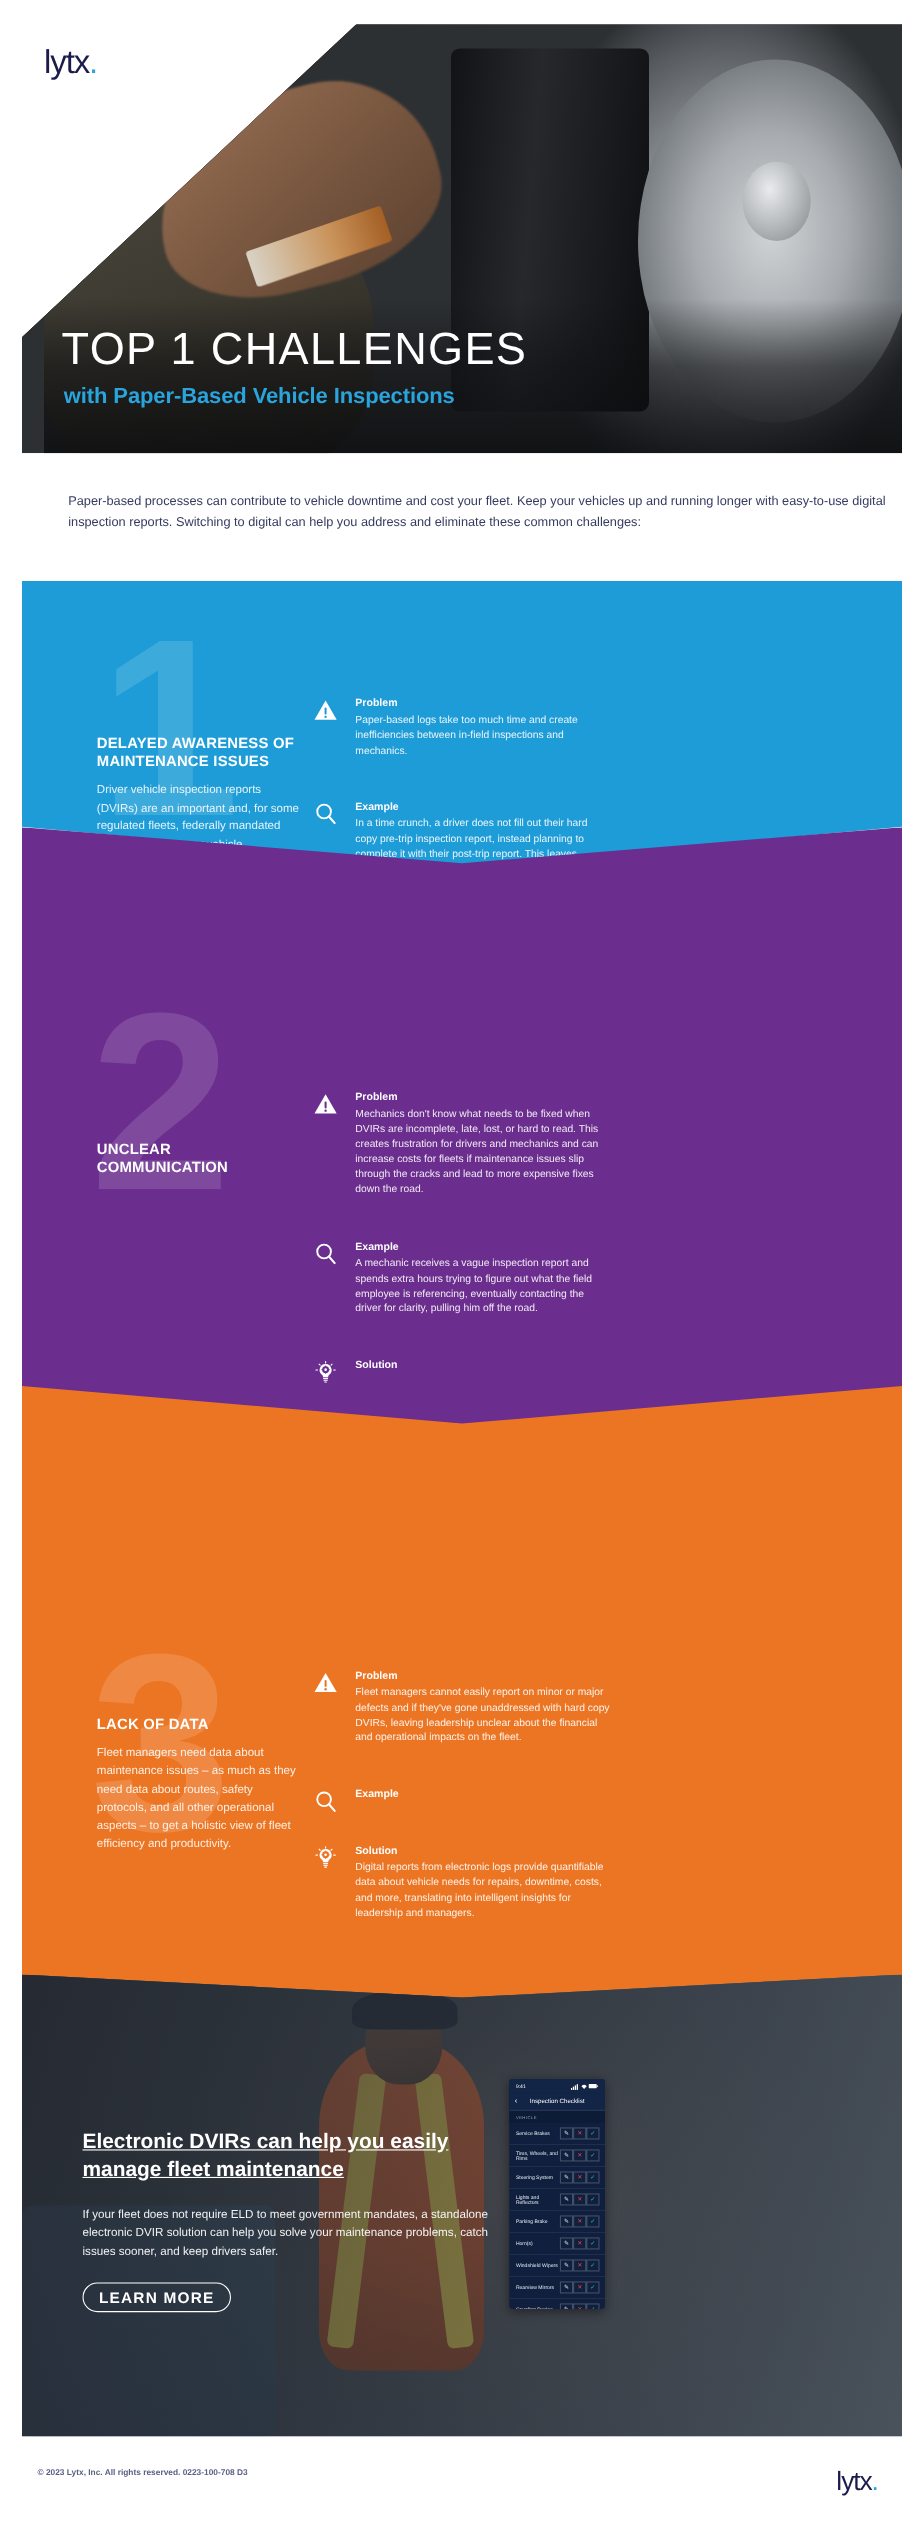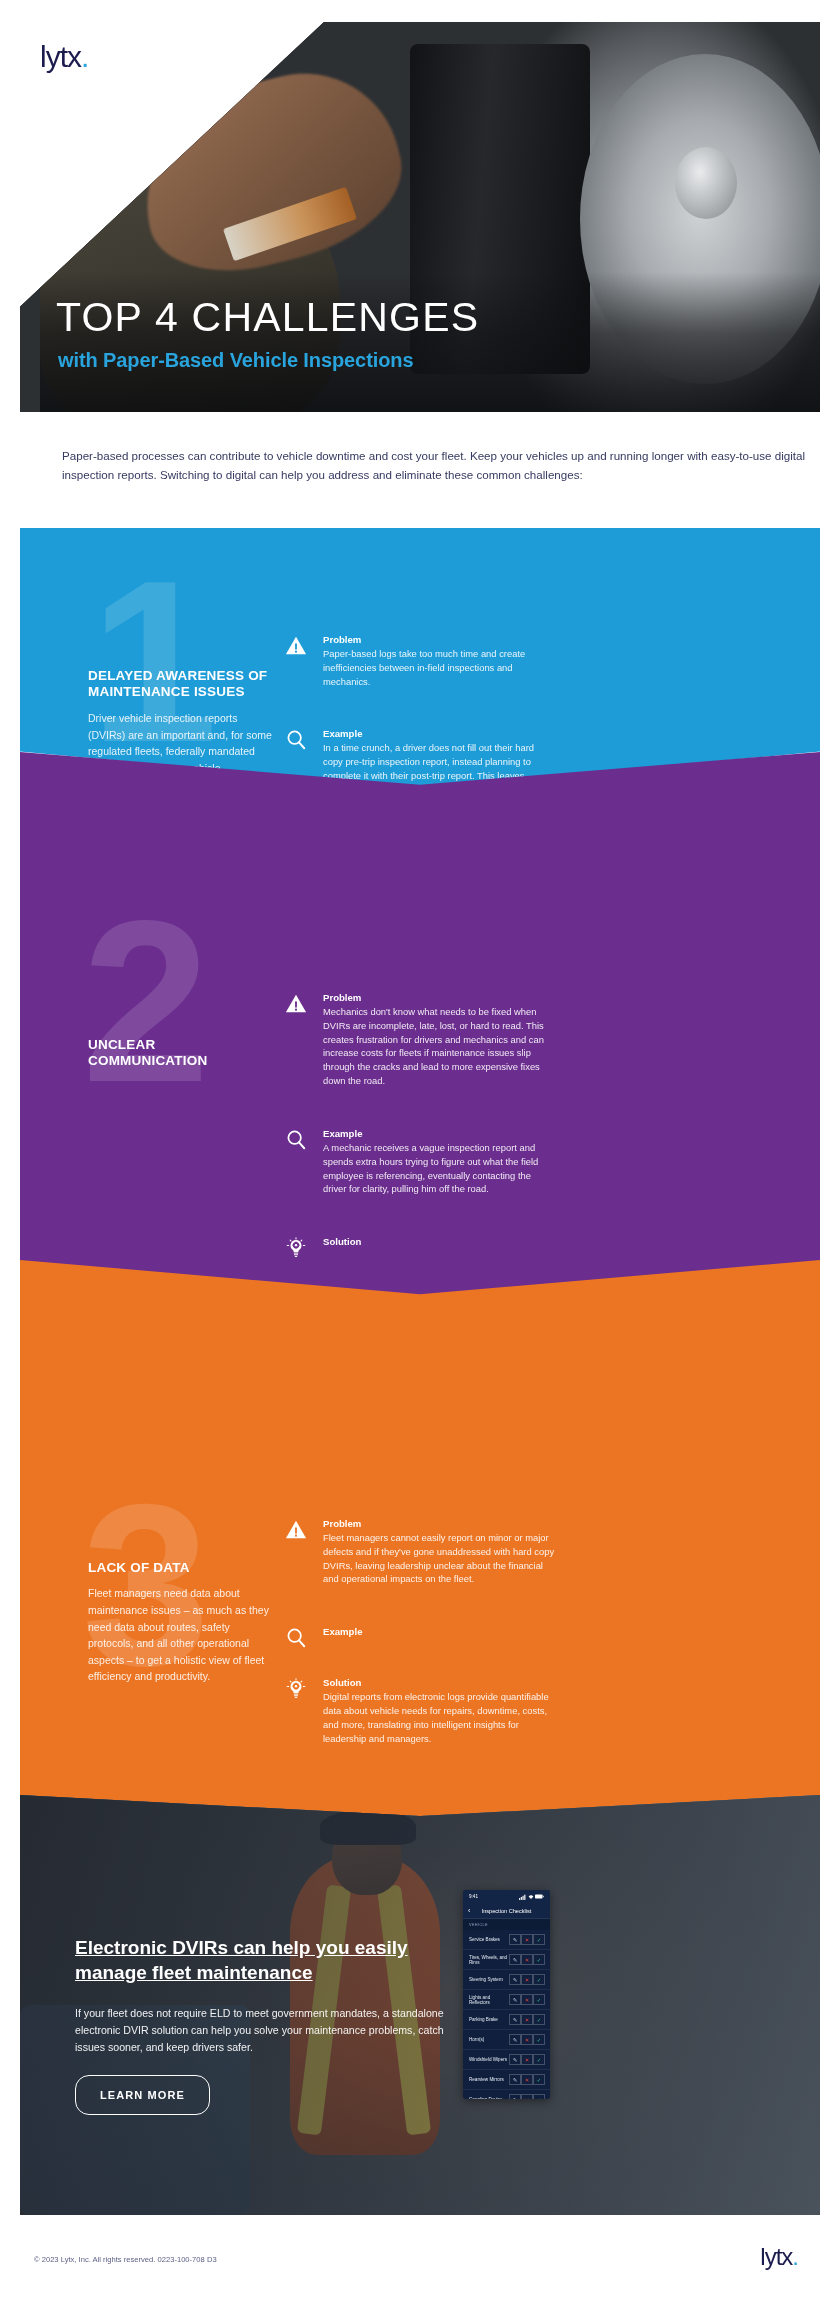--- a/index.html
+++ b/index.html
@@ -129,22 +129,22 @@
     background:#1c2430; border-radius:50% 50% 20% 20%; }
   .cta-veh { position:absolute; left:0; top:210px; width:230px; height:210px;
     background:linear-gradient(180deg,#3a5f86 0%,#24405e 100%); opacity:.5; border-radius:10px; }
   .cta-overlay { position:absolute; inset:0; background:linear-gradient(110deg, rgba(35,40,48,.8) 0%, rgba(45,52,62,.55) 55%, rgba(70,80,92,.35) 100%); }
 
   .cta-h { position:absolute; left:55px; top:140px; width:400px; z-index:4;
     font-size:19px; font-weight:bold; color:#fff; line-height:1.32;text-decoration:underline; }
   .cta-p { position:absolute; left:55px; top:210px; width:380px; z-index:4;
     font-size:10.6px; line-height:1.62; color:rgba(255,255,255,.93); }
   .cta-btn { position:absolute; left:55px; top:280px; z-index:4;
-    width:135px; height:40px; border:1.4px solid #fff; border-radius:14px;
-    color:#fff; font-size:11px; font-weight:bold; letter-spacing:1.1px;
+    width:135px; height:27px; border:1.4px solid #fff; border-radius:14px;
+    color:#fff; font-size:14px; font-weight:bold; letter-spacing:1.1px;
     display:flex; align-items:center; justify-content:center; background:transparent; cursor:pointer; }
 
   
   .phone { position:absolute; left:443px; top:95px; width:87px; height:209px; z-index:5;
     background:#0f1f3d; border-radius:3px; overflow:hidden;
     box-shadow:0 2px 10px rgba(0,0,0,.45); }
   .ph-status { height:13px; display:flex; align-items:center; justify-content:space-between;
     padding:0 6px; font-size:4.6px; color:#fff; background:#132546; }
   .ph-sig { display:flex; gap:1.5px; align-items:center; }
   .ph-nav { height:16px; background:#132546; display:flex; align-items:center; position:relative;
@@ -158,21 +158,21 @@
   .ph-label { font-size:4.6px; color:#e6ecf5; }
   .ph-btns { display:flex; }
   .ph-b { width:12px; height:11px; border:.5px solid rgba(255,255,255,.22);
     display:flex; align-items:center; justify-content:center; font-size:5.5px; }
   .ph-b.pen { color:#cdd6e4; }
   .ph-b.x { color:#e8473f; }
   .ph-b.ck { color:#35c08a; }
 
   
   .footer { position:absolute; left:0; top:2235px; width:840px; height:75px; background:#fff; }
-  .copy { position:absolute; left:34px; top:20px; font-size:7.6px; color:#5b5f86; }
+  .copy { position:absolute; left:34px; top:8px; font-size:7.6px; color:#5b5f86;font-weight:bold; }
   .flogo { position:absolute; right:42px; top:10px; font-size:24px; font-weight:400;
     letter-spacing:-1px; color:#1b1b4d; line-height:1; }
 
   svg { display:block; }
 </style>
 </head>
 <body>
 
 <div class="hero">
   <div class="hero-img">
@@ -180,21 +180,21 @@
     <div class="hero-shape-rim"></div>
     <div class="hero-shape-hub"></div>
     <div class="hero-shape-pants"></div>
     <div class="hero-shape-arm"></div>
     <div class="hero-shape-board"></div>
     <div class="hero-fade"></div>
   </div>
   <div class="logo">
     <div class="logo-text"><span>lytx</span><span class="logo-accent">.</span></div>
   </div>
-  <div class="hero-title">TOP 4 CHALLENGES</div>
+  <div class="hero-title">TOP 1 CHALLENGES</div>
   <div class="hero-sub">with Paper-Based Vehicle Inspections</div>
 </div>
 
 <div class="intro">Paper-based processes can contribute to vehicle downtime and cost your fleet. Keep your vehicles up and running longer with easy-to-use digital inspection reports. Switching to digital can help you address and eliminate these common challenges:</div>
 
 <div class="band band1">
   <div class="bignum" style="left:70px; top:44px;">1</div>
 
   <div class="sec-left" style="left:68px; top:96px;margin-top:44px;">
     <div class="sec-head">DELAYED AWARENESS OF MAINTENANCE ISSUES</div>

